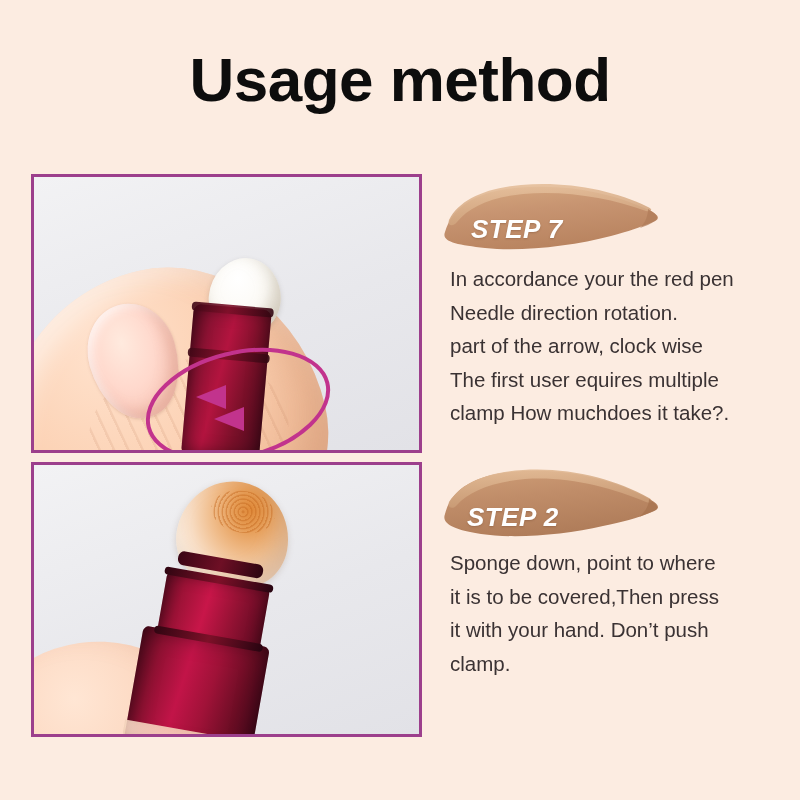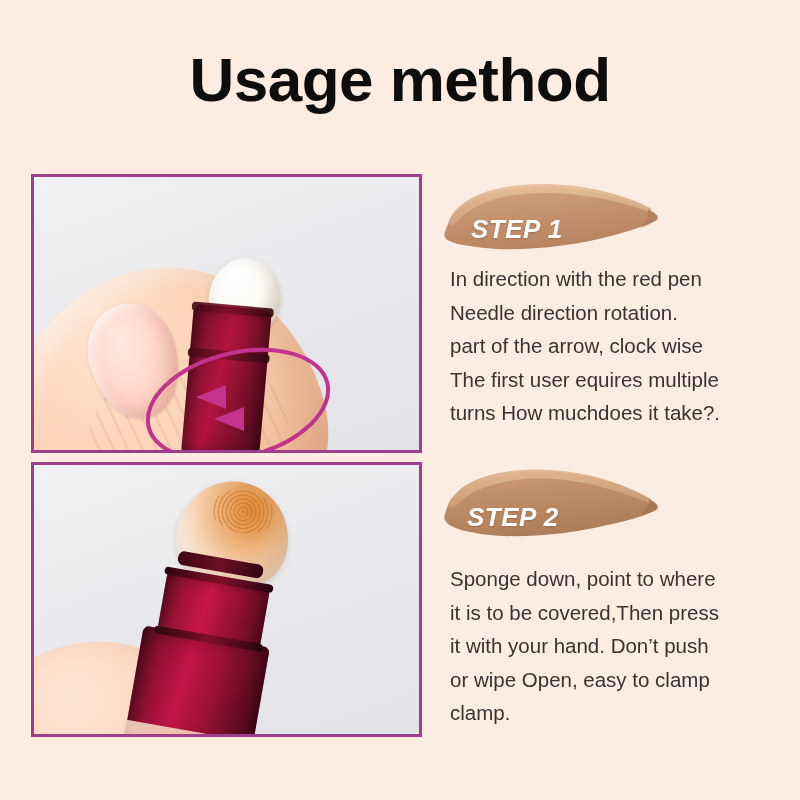--- a/index.html
+++ b/index.html
@@ -265,21 +265,21 @@
 
   .step-body {
     position: absolute;
     left: 450px;
     width: 330px;
     font-size: 20.5px;
     line-height: 33.5px;
     color: #3a3233;
   }
   #step-1-body { top: 262px; }
-  #step-2-body { top: 562px; }
+  #step-2-body { top: 546px; }
   .step-body p { margin: 0; white-space: nowrap; }
 </style>
 </head>
 <body>
 
 <div class="page-title">Usage method</div>
 
 <div class="photo-frame" id="photo-1">
   <div class="photo-inner">
     <div class="hand-1"></div>
@@ -327,30 +327,30 @@
           <stop offset="100%" stop-color="#cfa27c"></stop>
         </linearGradient>
       </defs>
       <path d="M2,56 C10,30 34,16 72,12 C120,7 168,16 206,34 C214,38 218,42 212,45
                C196,52 186,55 168,60 C130,70 78,76 42,72 C14,69 -2,66 2,56 Z" fill="url(#sw1body)"></path>
       <path d="M6,44 C16,24 42,12 78,9 C124,5 170,14 205,31 C210,33 209,36 203,35
                C168,22 122,14 80,18 C48,21 26,31 14,46 C10,51 4,50 6,44 Z" fill="url(#sw1ridge)" opacity="0.92"></path>
       <path d="M205,33 C212,37 217,41 212,45 C208,48 202,50 197,52
                C203,46 205,39 205,33 Z" fill="#b07c59" opacity="0.75"></path>
     </svg>
-    <div class="step-label">STEP 1</div>
+    <div class="step-label">STEP 7</div>
   </div>
 </div>
 
 <div class="step-body" id="step-1-body">
-  <p>In direction with the red pen</p>
+  <p>In accordance your the red pen</p>
   <p>Needle direction rotation.</p>
   <p>part of the arrow, clock wise</p>
   <p>The first user equires multiple</p>
-  <p>turns How muchdoes it take?.</p>
+  <p>clamp How muchdoes it take?.</p>
 </div>
 
 <div class="step-block" id="step-2-block">
   <div class="swatch-wrap">
     <svg class="swatch-svg" width="222" height="80" viewBox="0 0 222 80">
       <defs>
         <linearGradient id="sw2body" x1="0" y1="0" x2="0.35" y2="1">
           <stop offset="0%" stop-color="#cf9e77"></stop>
           <stop offset="45%" stop-color="#c08d69"></stop>
           <stop offset="100%" stop-color="#b07d5a"></stop>
@@ -368,15 +368,14 @@
                C203,49 206,43 206,37 Z" fill="#a7734f" opacity="0.75"></path>
     </svg>
     <div class="step-label">STEP 2</div>
   </div>
 </div>
 
 <div class="step-body" id="step-2-body">
   <p>Sponge down, point to where</p>
   <p>it is to be covered,Then press</p>
   <p>it with your hand. Don’t push</p>
-  <p>or wipe Open, easy to clamp</p>
   <p>clamp.</p>
 </div>
 
 </body></html>

